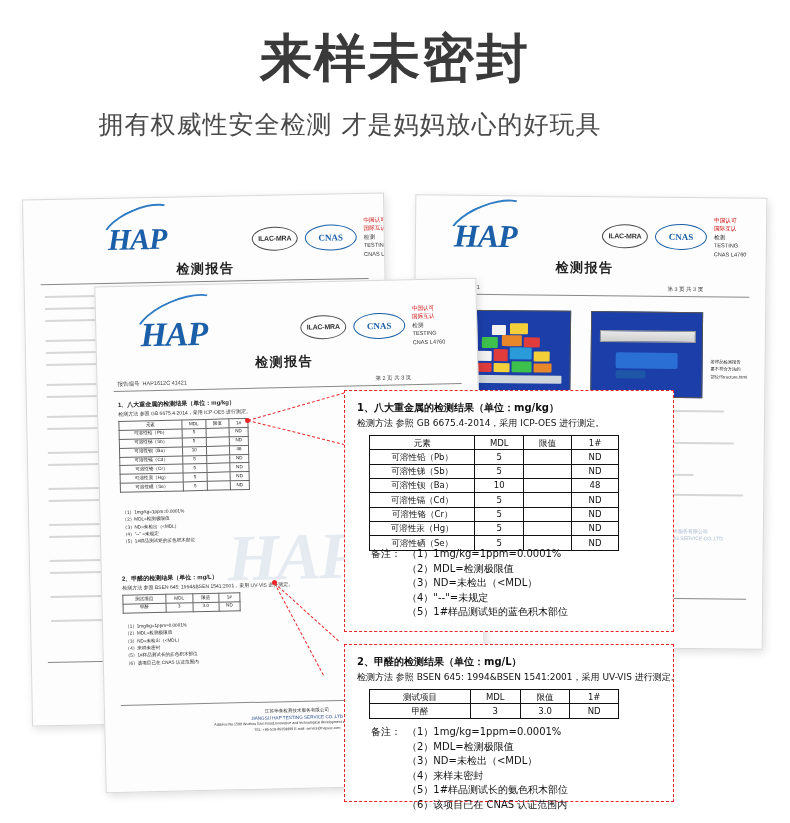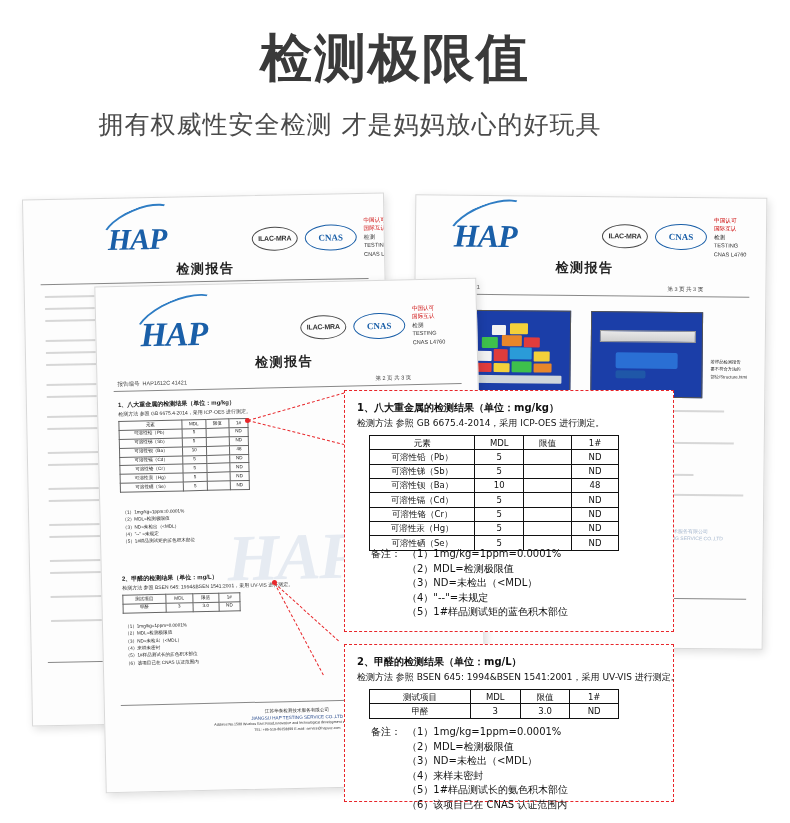--- a/index.html
+++ b/index.html
@@ -292,21 +292,21 @@
     position: absolute;
     width: 5px; height: 5px;
     background: #e8262a;
     border-radius: 50%;
     z-index: 11;
   }
 </style>
 </head>
 <body>
 
-<div class="headline">检测极限值</div>
+<div class="headline">来样未密封</div>
 <div class="subhead">拥有权威性安全检测 才是妈妈放心的好玩具</div>
 
 <div class="sheet sheet-back">
   <div class="hap-logo" style="left:84px; top:24px; font-size:30px;">HAP</div>
   <div class="hap-swoosh" style="left:76px; top:10px; width:76px; height:34px;"></div>
   <div class="cert-badges" style="left:228px; top:22px;">
     <div class="badge-oval">ILAC-MRA</div>
     <div class="badge-cnas">CNAS</div>
     <div class="badge-text">
       <div class="cn">中国认可</div>

